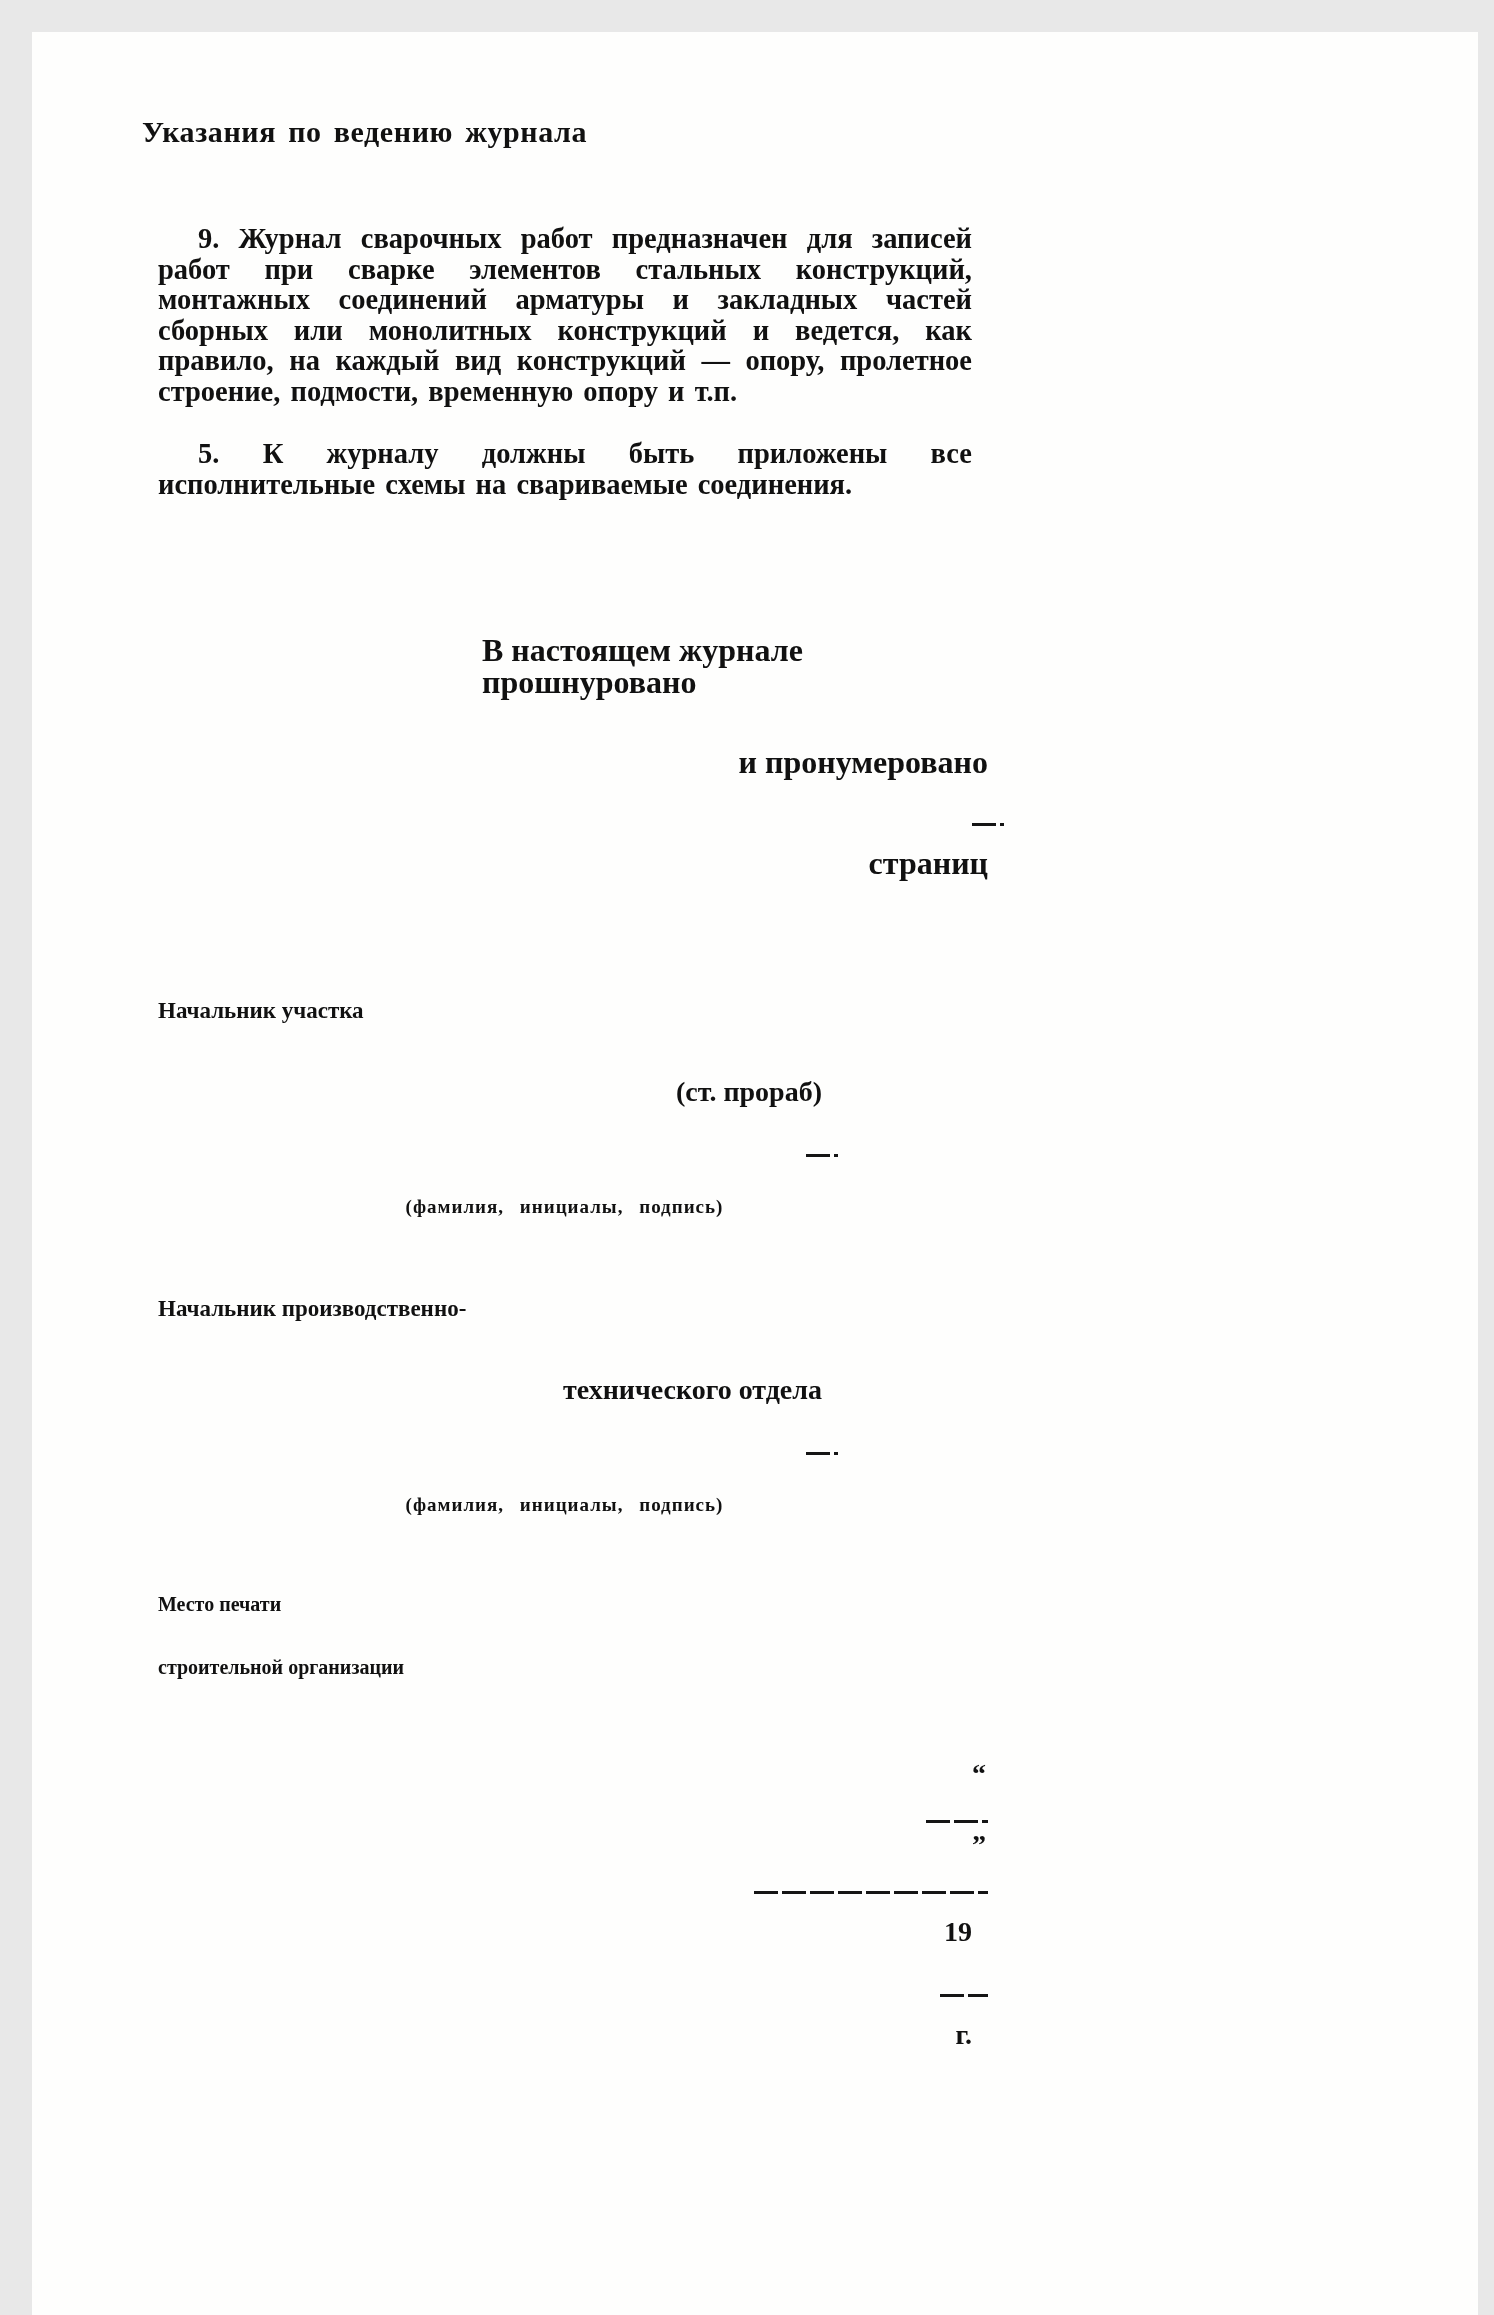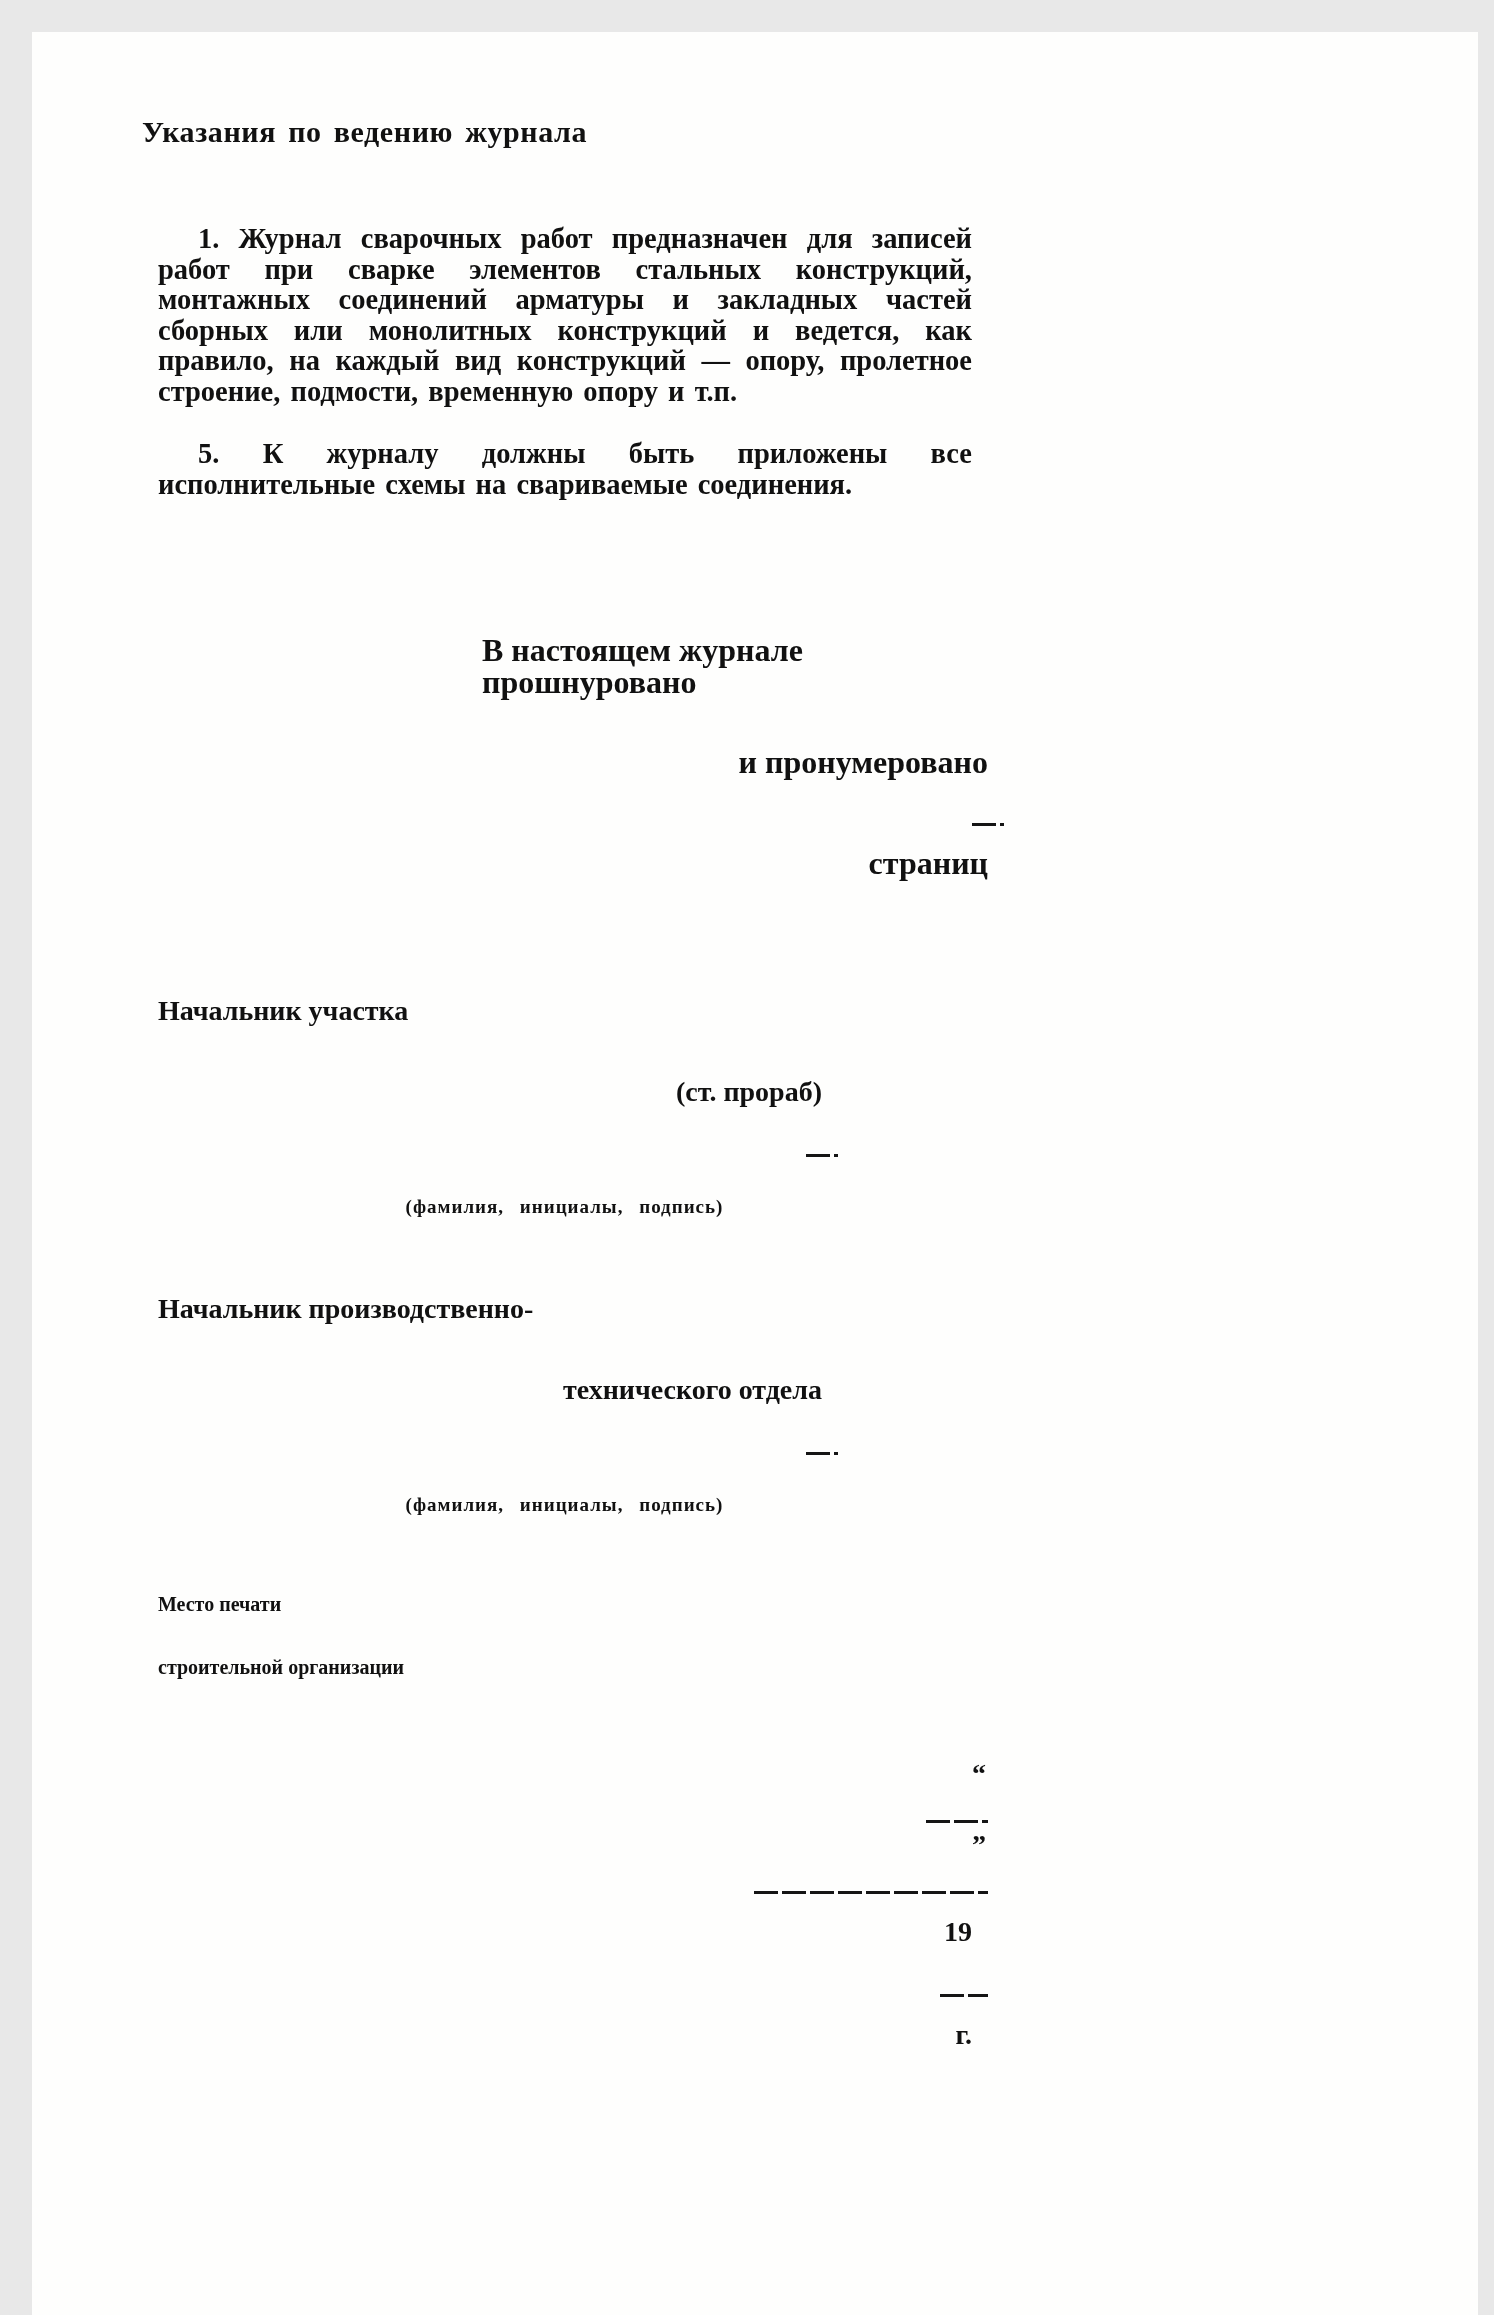--- a/index.html
+++ b/index.html
@@ -54,21 +54,21 @@
     background-image: repeating-linear-gradient(to right, #151515 0 24px, transparent 24px 28px);
     background-size: 100% 3px;
     background-position: 0 100%;
     background-repeat: no-repeat;
   }
   .fill.grow { flex: 1 1 auto; }
   .numbered-pages .unit { margin-left: 14px; }
   .sig-block-1 { margin-top: 36px; }
   .sig-block-2 { margin-top: 10px; }
   .sig-line1 {
-    font-size: 28px;
+    font-size: 23px;
     line-height: 32px;
   }
   .sig-line2 {
     width: 712px;
     font-size: 28px;
     line-height: 34px;
   }
   .sig-line2 .label { white-space: nowrap; }
   .sig-line2 .fill { margin-left: 6px; }
   .sig-caption {
@@ -100,21 +100,21 @@
 </style>
 </head>
 <body>
 
 <div class="page">
   <div class="content">
 
     <div class="doc-title">Указания по ведению журнала</div>
 
     <div class="paras">
-      <p class="para">1. Журнал сварочных работ предназначен для записей работ при сварке элементов стальных конструкций, монтажных соединений арматуры и закладных частей сборных или монолитных конструкций и ведется, как правило, на каждый вид конструкций — опору, пролетное строение, подмости, временную опору и т.п.</p>
+      <p class="para">9. Журнал сварочных работ предназначен для записей работ при сварке элементов стальных конструкций, монтажных соединений арматуры и закладных частей сборных или монолитных конструкций и ведется, как правило, на каждый вид конструкций — опору, пролетное строение, подмости, временную опору и т.п.</p>
       <p class="para">5. К журналу должны быть приложены все исполнительные схемы на свариваемые соединения.</p>
     </div>
 
     <div class="numbered-pages">
       <div>В настоящем журнале прошнуровано</div>
       <div class="row">
         <span class="label">и пронумеровано</span>
         <span class="fill grow"></span>
         <span class="unit">страниц</span>
       </div>

